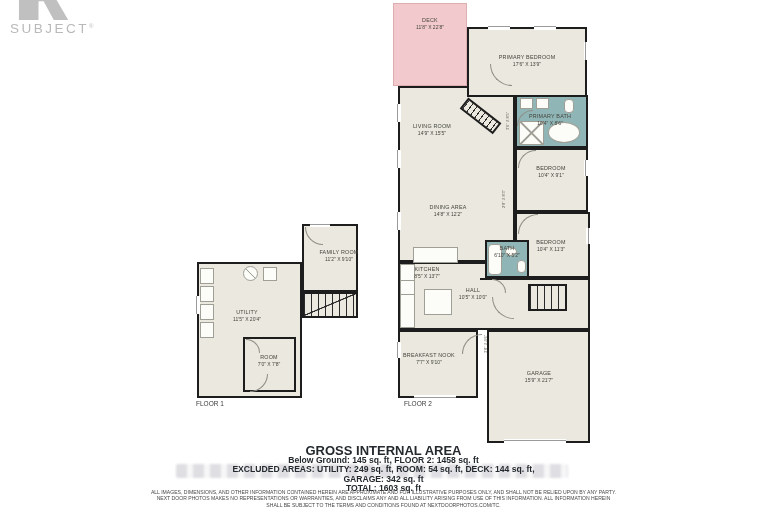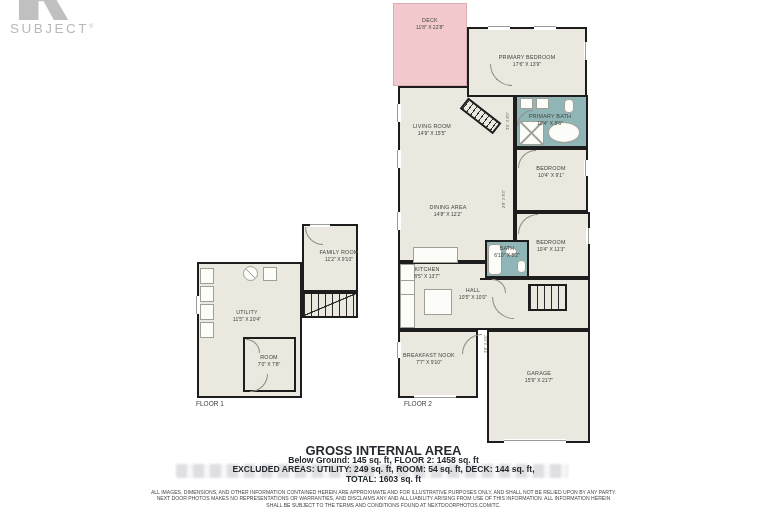--- a/index.html
+++ b/index.html
@@ -208,20 +208,21 @@
 
   <div class="floor-label" style="left:196px;top:400px">FLOOR 1</div>
   <div class="floor-label" style="left:404px;top:400px">FLOOR 2</div>
 
   <div class="watermark"></div>
 
   <div class="summary">
     <div class="title">GROSS INTERNAL AREA</div>
     <div>Below Ground: 145 sq. ft, FLOOR 2: 1458 sq. ft</div>
     <div>EXCLUDED AREAS: UTILITY: 249 sq. ft, ROOM: 54 sq. ft, DECK: 144 sq. ft,</div>
+    <div>GARAGE: 342 sq. ft</div>
     <div>TOTAL: 1603 sq. ft</div>
   </div>
 
   <div class="disclaimer">
     <div>ALL IMAGES, DIMENSIONS, AND OTHER INFORMATION CONTAINED HEREIN ARE APPROXIMATE AND FOR ILLUSTRATIVE PURPOSES ONLY, AND SHALL NOT BE RELIED UPON BY ANY PARTY.</div>
     <div>NEXT DOOR PHOTOS MAKES NO REPRESENTATIONS OR WARRANTIES, AND DISCLAIMS ANY AND ALL LIABILITY ARISING FROM USE OF THIS INFORMATION. ALL INFORMATION HEREIN</div>
     <div>SHALL BE SUBJECT TO THE TERMS AND CONDITIONS FOUND AT NEXTDOORPHOTOS.COM/TC.</div>
   </div>
 
 </div>

